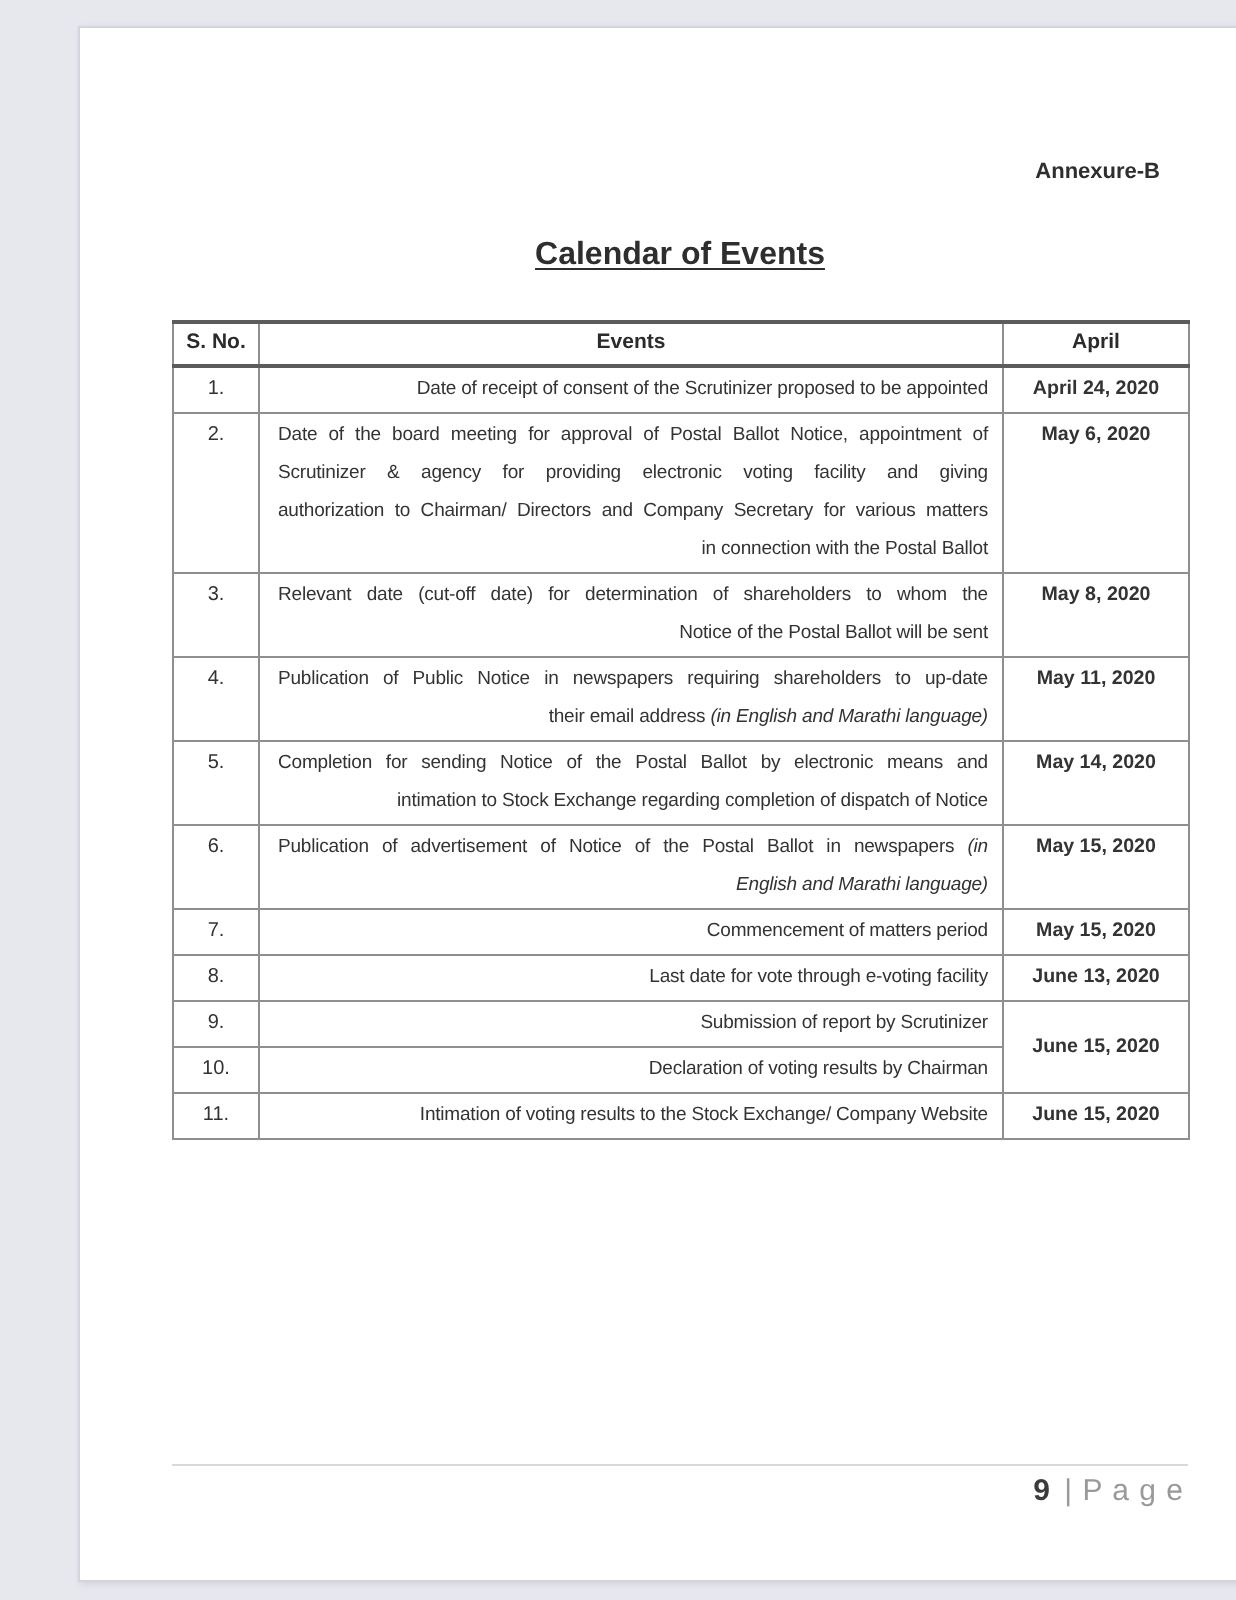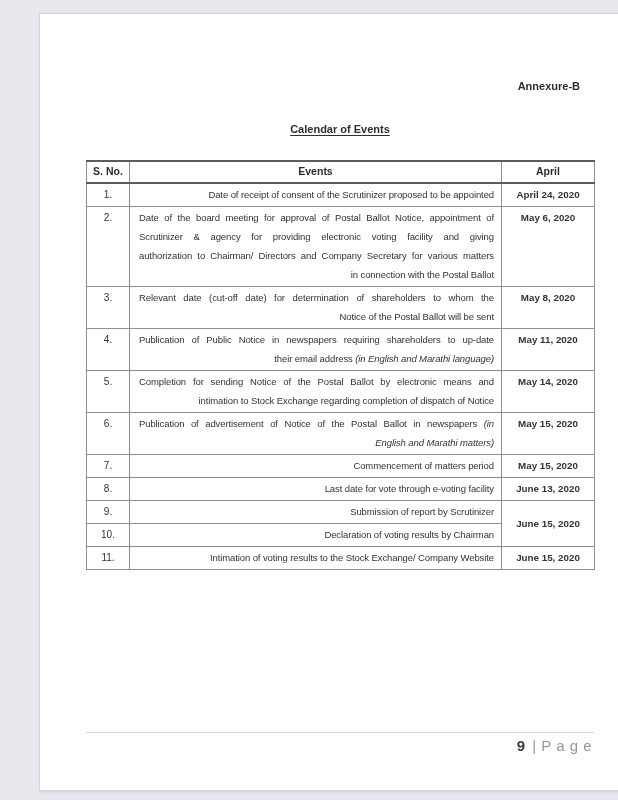--- a/index.html
+++ b/index.html
@@ -24,21 +24,21 @@
     position: absolute;
     top: 66px; right: 54px;
     font-size: 11px; font-weight: bold; color: #2e2e2e;
   }
   .doc-title-wrap {
     position: absolute;
     top: 105px; left: 46px; width: 508px;
     text-align: center;
   }
   .doc-title {
-    font-size: 11px; font-weight: bold; color: #2e2e2e;
+    font-size: 16px; font-weight: bold; color: #2e2e2e;
     text-decoration: underline;
     text-underline-offset: 2px;
   }
   table.events {
     position: absolute;
     top: 146px; left: 46px;
     width: 508px;
     border-collapse: collapse;
     table-layout: fixed;
     padding-left: 11px;
@@ -163,21 +163,21 @@
             <td class="event">
               <div class="ev ev-just"><span>Completion for sending Notice of the Postal Ballot by electronic means and</span></div>
               <div class="ev"><span>intimation to Stock Exchange regarding completion of dispatch of Notice</span></div>
             </td>
             <td class="date">May 14, 2020</td>
           </tr>
           <tr>
             <td class="sno">6.</td>
             <td class="event">
               <div class="ev ev-just"><span>Publication of advertisement of Notice of the Postal Ballot in newspapers </span><span class="it">(in</span></div>
-              <div class="ev"><span class="it">English and Marathi matters)</span></div>
+              <div class="ev"><span class="it">English and Marathi language)</span></div>
             </td>
             <td class="date">May 15, 2020</td>
           </tr>
           <tr>
             <td class="sno">7.</td>
             <td class="event">
               <div class="ev"><span>Commencement of matters period</span></div>
             </td>
             <td class="date">May 15, 2020</td>
           </tr>

